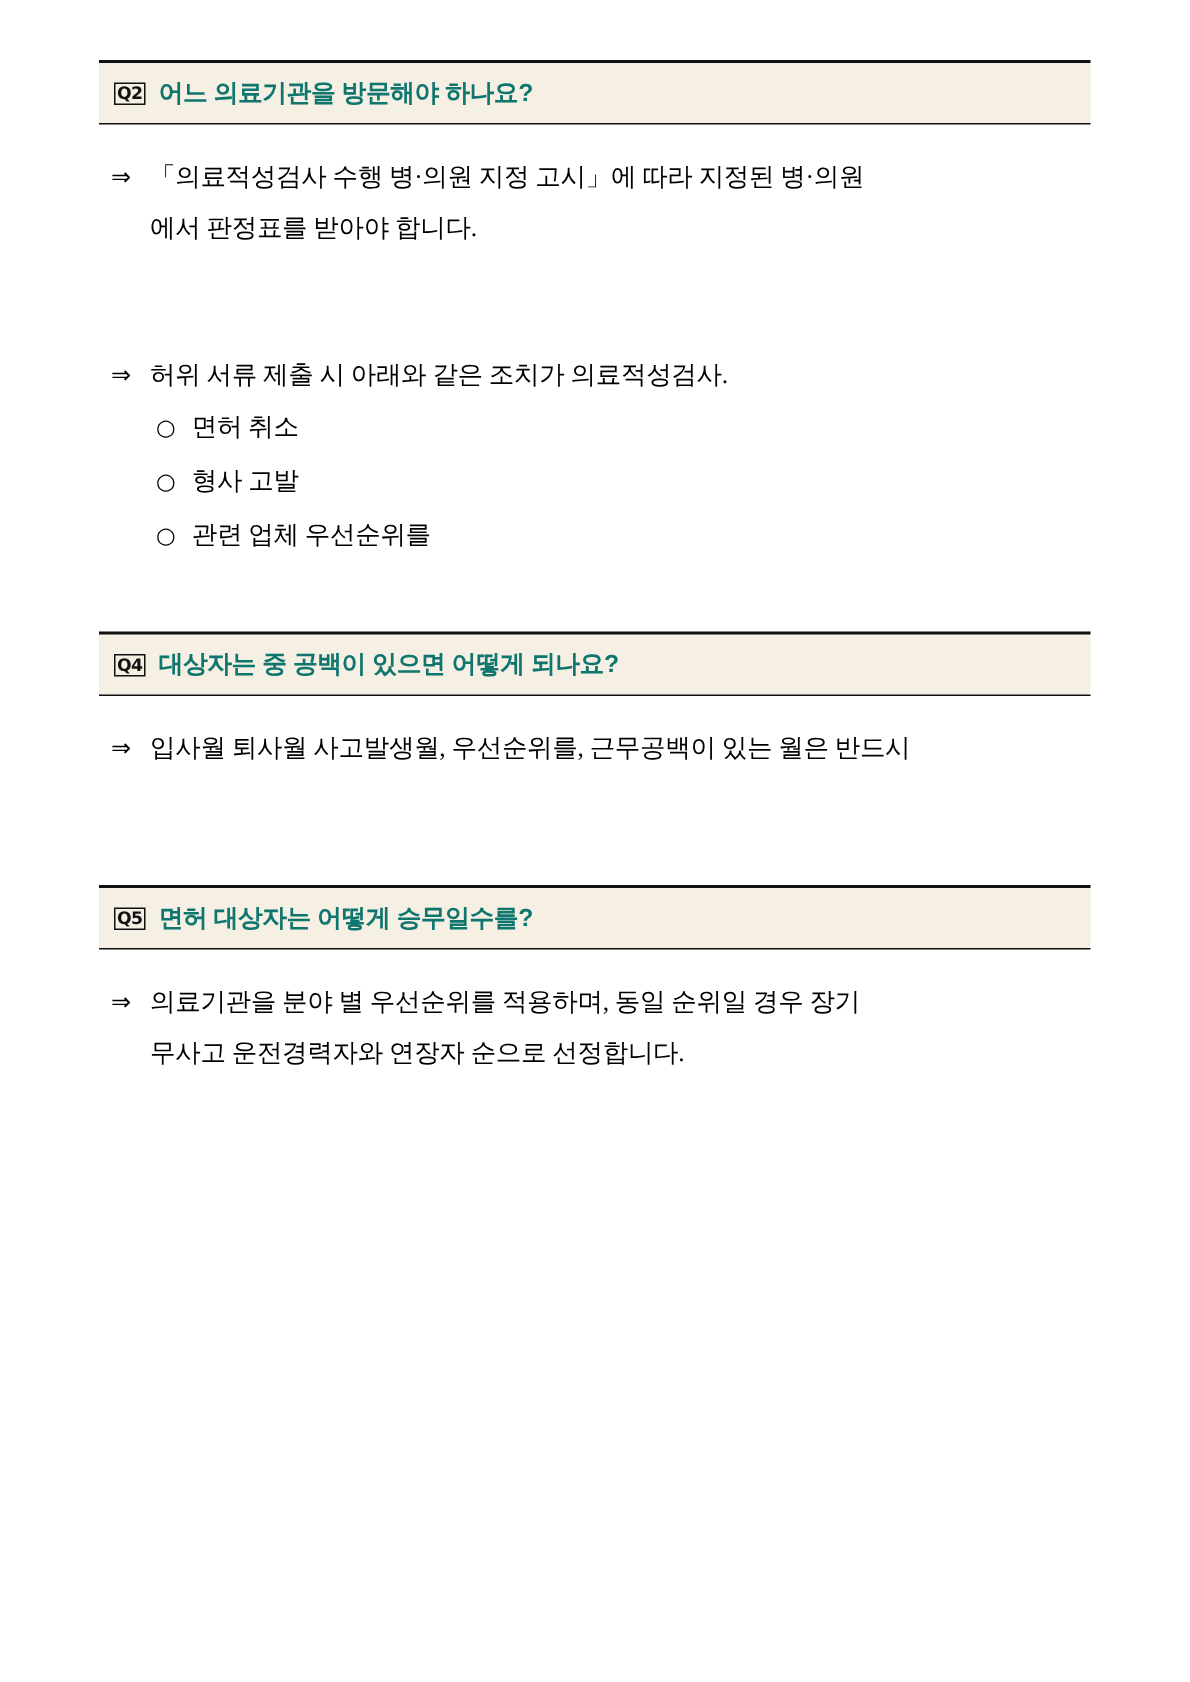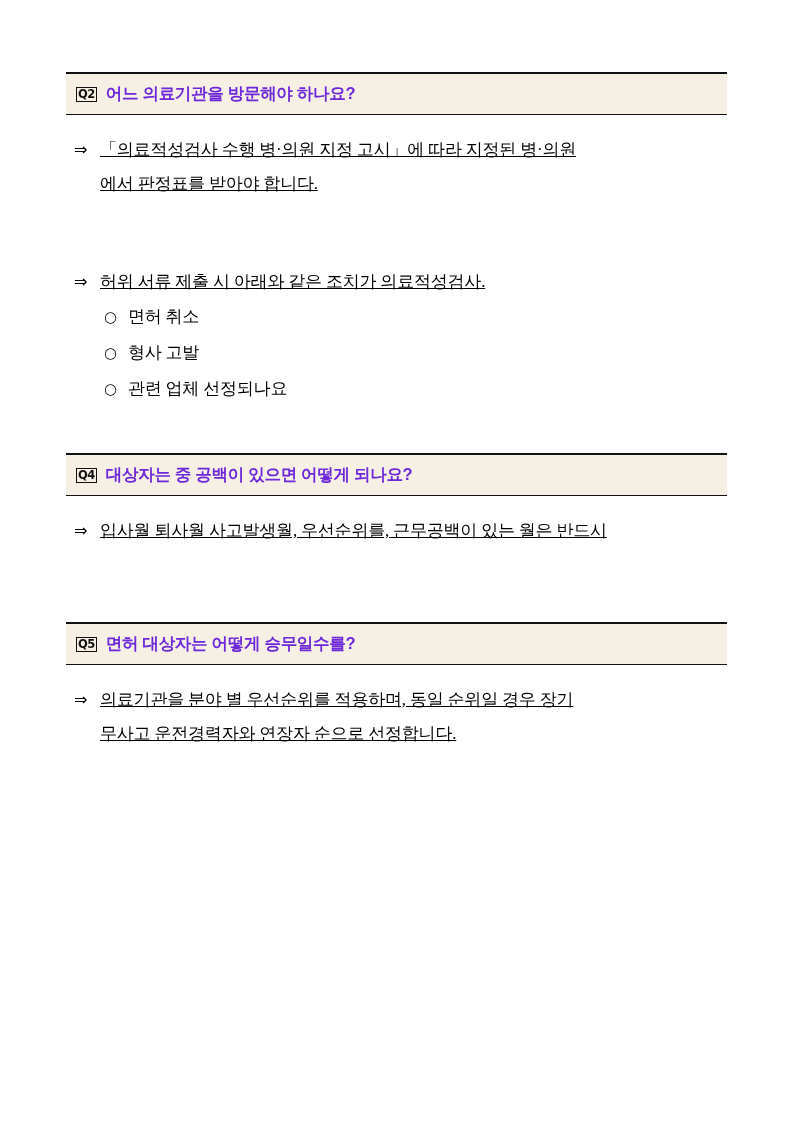--- a/index.html
+++ b/index.html
@@ -12,21 +12,21 @@
     height: 1121px;
     font-family: "Liberation Serif", "DejaVu Serif", serif;
     color: #000000;
     position: relative;
     overflow: hidden;
   }
   .page {
     box-sizing: border-box;
     width: 793px;
     height: 1121px;
-    padding: 72px 66px 60px 66px;
+    padding: 40px 66px 60px 66px;
   }
   .faq-block {
     margin-bottom: 6px;
   }
   
   .q-header {
     background: #f6efe4;
     border-top: 2.5px solid #111111;
     border-bottom: 1.2px solid #111111;
     padding: 9px 10px 9px 10px;
@@ -47,21 +47,21 @@
     padding: 0px 1px;
     min-width: 16px;
     text-align: center;
     background: #f6efe4;
   }
   .q-text {
     font-family: "Liberation Sans", "DejaVu Sans", sans-serif;
     font-weight: 700;
     font-size: 16.5px;
     letter-spacing: -0.3px;
-    color: #6d28d9;
+    color: #0f766e;
     white-space: nowrap;
   }
   
   .answer {
     padding: 18px 6px 6px 8px;
   }
   .ans-line {
     display: flex;
     align-items: flex-start;
     font-size: 17px;
@@ -72,21 +72,20 @@
     flex: 0 0 auto;
     width: 26px;
     font-family: "DejaVu Sans", sans-serif;
     font-size: 16px;
     line-height: 34px;
   }
   .ans-body {
     flex: 1 1 auto;
     text-align: justify;
     text-justify: inter-character;
-    text-decoration: underline;
   }
   .ans-body .ind {
     display: block;
   }
   .underline-bold {
     font-family: "Liberation Sans", "DejaVu Sans", sans-serif;
     font-weight: 700;
     text-decoration: underline;
     text-underline-offset: 4px;
   }
@@ -146,21 +145,21 @@
         <li>
           <span class="circle">○</span>
           <span>면허 취소</span>
         </li>
         <li>
           <span class="circle">○</span>
           <span>형사 고발</span>
         </li>
         <li>
           <span class="circle">○</span>
-          <span>관련 업체 선정되나요</span>
+          <span>관련 업체 우선순위를</span>
         </li>
       </ul>
     </div>
   </section>
 
   <div class="spacer-lg"></div>
 
   <section class="faq-block">
     <div class="q-header">
       <span class="q-badge">Q4</span>

